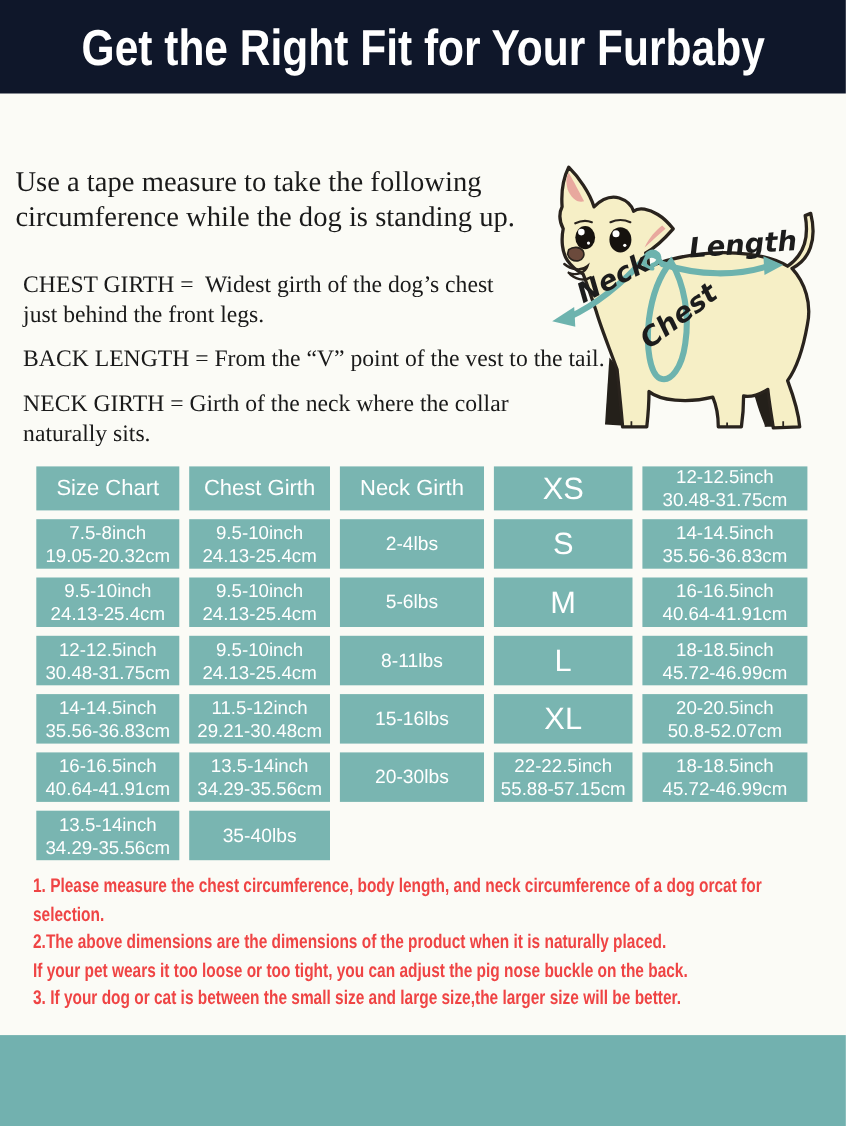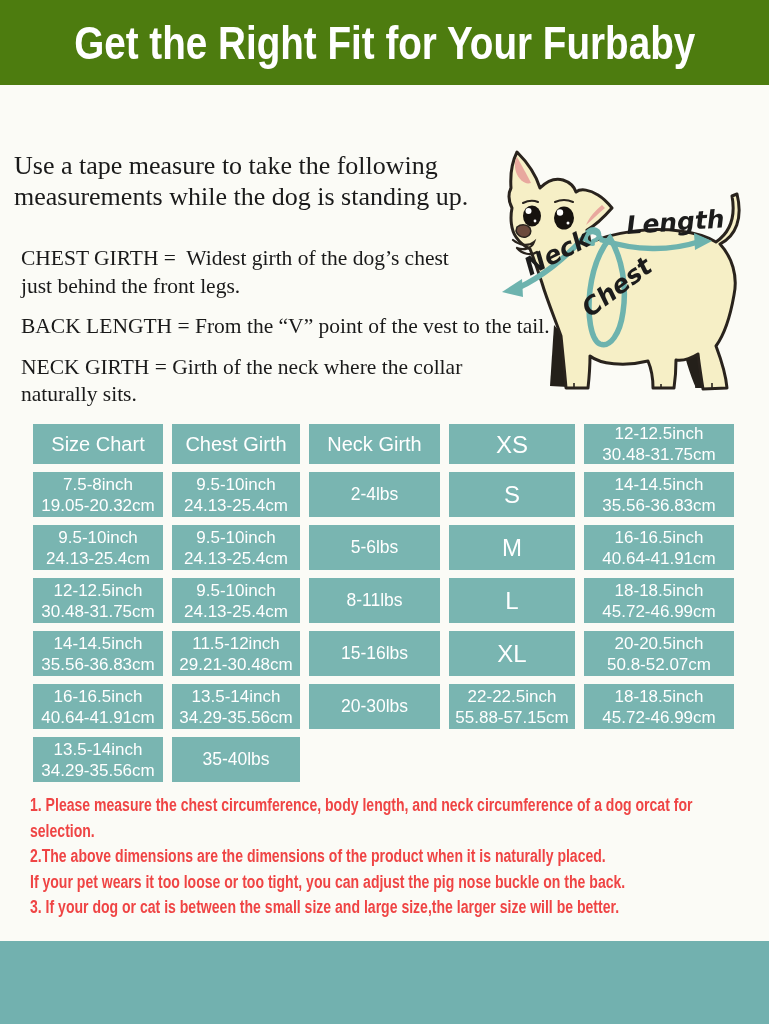--- a/index.html
+++ b/index.html
@@ -3,21 +3,21 @@
 <meta charset="utf-8">
 <style>
   html,body{margin:0;padding:0;}
   .page{
     position:relative;width:769px;height:1024px;overflow:hidden;
     background:#fbfbf6;font-family:"Liberation Sans",sans-serif;
   }
   
   .top-banner{
     position:absolute;left:0;top:0;width:769px;height:85px;
-    background:#4d7c0f;display:flex;align-items:center;justify-content:center;
+    background:#0f172a;display:flex;align-items:center;justify-content:center;
   }
   .top-banner .title{
     color:#ffffff;font-weight:700;font-size:46px;white-space:nowrap;
     transform:scaleX(0.84);transform-origin:50% 50%;letter-spacing:0px;
   }
   
   .intro{
     position:absolute;left:14px;top:150px;width:520px;
     font-family:"Liberation Serif",serif;font-size:26px;line-height:31px;
     color:#1a1a1a;white-space:pre-wrap;
@@ -34,21 +34,21 @@
   .size-table{
     position:absolute;left:33px;top:424px;width:701px;
     display:grid;grid-template-columns:130px 128px 131px 126px 150px;
     grid-template-rows:40px repeat(6,45px);column-gap:9px;row-gap:8px;
   }
   .cell{
     background:#79b5b1;color:#ffffff;display:flex;align-items:center;justify-content:center;
     text-align:center;white-space:pre-line;font-size:17px;line-height:21px;
   }
   .cell.head{font-size:20px;}
-  .cell.size{font-size:24px;}
+  .cell.size{font-size:28px;}
   .cell.weight{font-size:17.5px;}
   
   .notes{position:absolute;left:30px;top:793px;width:730px;color:#ef4444;}
   .note-line{
     white-space:nowrap;font-size:18px;font-weight:700;line-height:25.5px;
     transform:scaleX(0.78);transform-origin:0 50%;letter-spacing:0;
   }
   
   .bottom-bar{position:absolute;left:0;top:941px;width:769px;height:83px;background:#72b1af;}
   .diagram-label{
@@ -59,21 +59,21 @@
 </head>
 <body>
 
 <div class="page">
 
   <div class="top-banner">
     <div class="title">Get the Right Fit for Your Furbaby</div>
   </div>
 
   <div class="intro">Use a tape measure to take the following
-measurements while the dog is standing up.</div>
+circumference while the dog is standing up.</div>
 
   <div class="defs">
     <p class="def">CHEST GIRTH =  Widest girth of the dog’s chest
 just behind the front legs.</p>
     <p class="def">BACK LENGTH = From the “V” point of the vest to the tail.</p>
     <p class="def">NECK GIRTH = Girth of the neck where the collar
 naturally sits.</p>
   </div>
 
   <div class="dog-figure">

